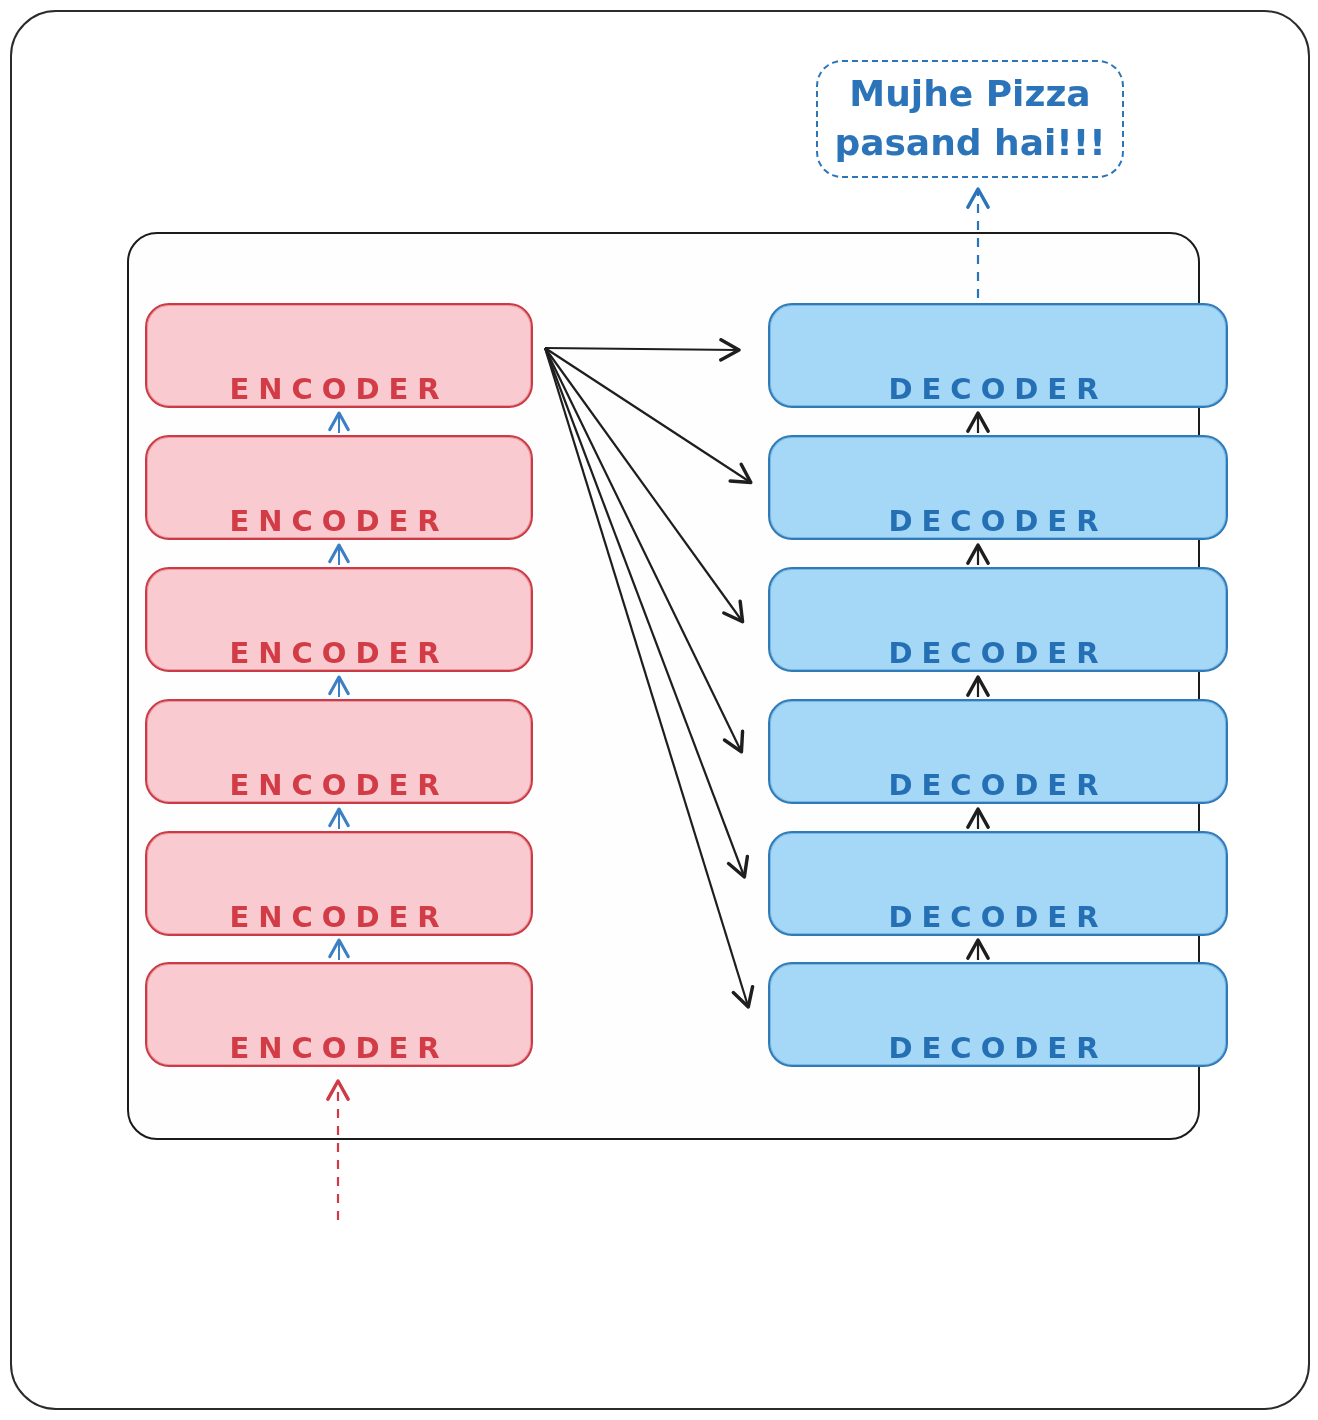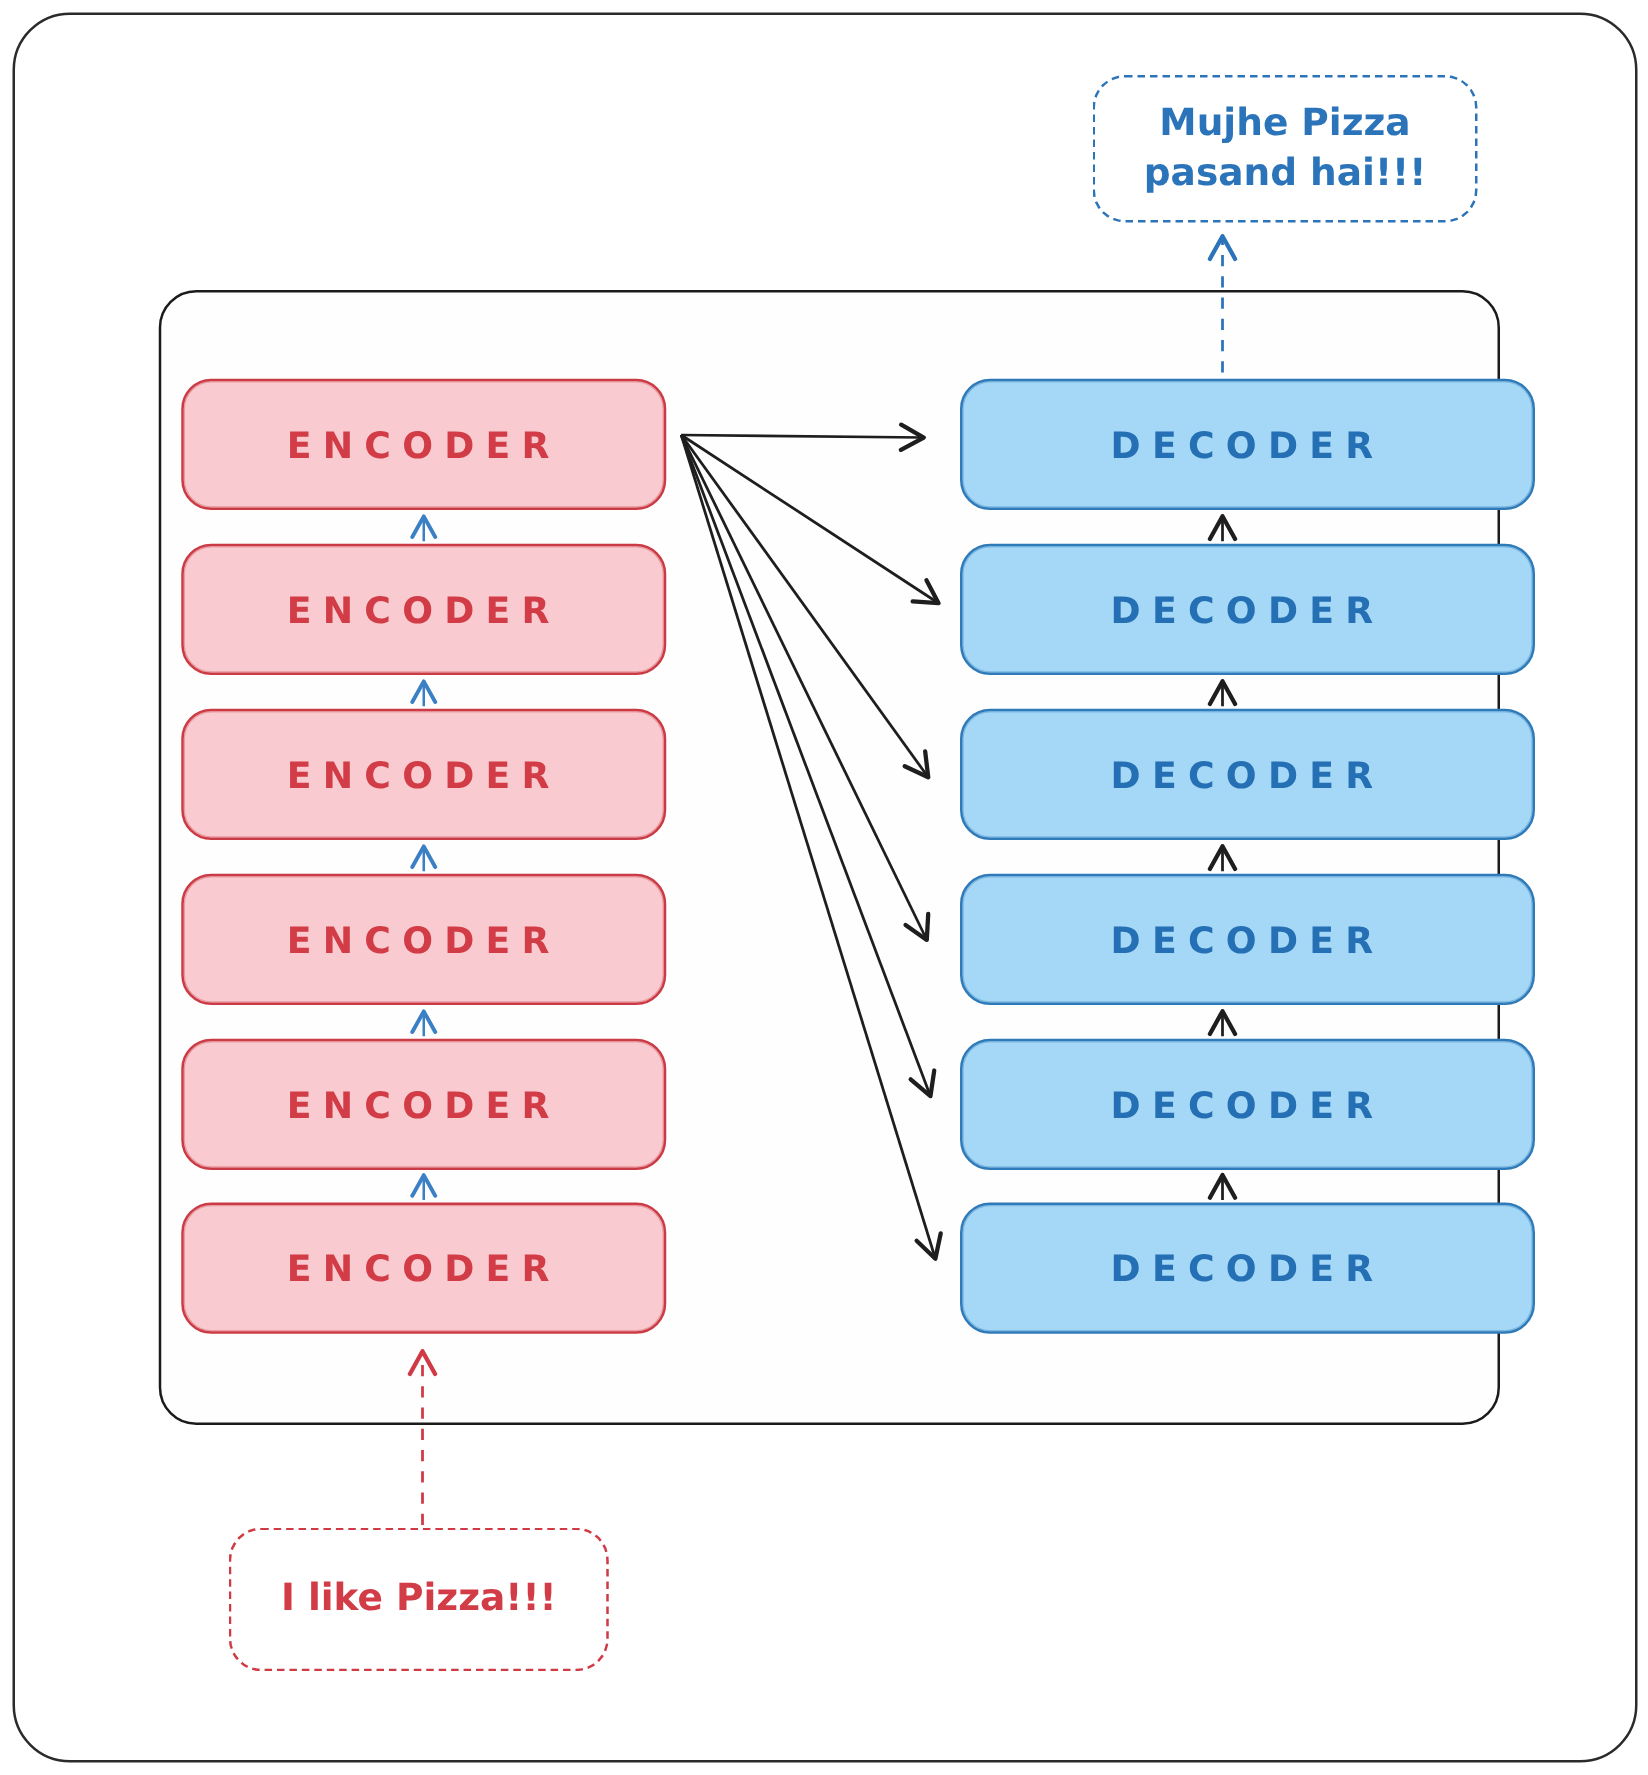--- a/index.html
+++ b/index.html
@@ -31,21 +31,21 @@
     border-radius: 30px;
     box-sizing: border-box;
     background: #fefefe;
   }
   .box {
     position: absolute;
     height: 105px;
     box-sizing: border-box;
     border-radius: 24px;
     display: flex;
-    align-items: center;
+    align-items: flex-end;
     justify-content: center;
   }
   .enc {
     left: 145px;
     width: 388px;
     background: #f9cbd0;
     border: 2.5px solid #cb3b45;
     box-shadow: inset 0 0 0 1px rgba(203,59,69,.35);
   }
   .dec {
@@ -68,25 +68,25 @@
     border-radius: 26px;
     display: flex;
     flex-direction: column;
     align-items: center;
     justify-content: center;
     text-align: center;
     line-height: 1.35;
     font-weight: bold;
   }
   .output-box {
-    left: 874px; top: 60px;
+    left: 816px; top: 60px;
     width: 308px; height: 118px;
     border: 2.5px dashed #2b74ba;
     color: #2b74ba;
-    font-size: 30px;
+    font-size: 36px;
   }
   .input-box {
     left: 183px; top: 1222px;
     width: 304px; height: 115px;
     border: 2.5px dashed #cf3a44;
     color: #d23c46;
     font-size: 30px;
   }
   .arrow-layer {
     position: absolute;
@@ -139,23 +139,20 @@
   </div>
   <div class="box dec" style="top:962px">
     <span class="box-label dec-label">DECODER</span>
   </div>
 
   <div class="dashed-box output-box">
     <span>Mujhe Pizza</span>
     <span>pasand hai!!!</span>
   </div>
 
-  <div class="dashed-box input-box">
-    <span>I like Pizza!!!</span>
-  </div>
 
   <svg class="arrow-layer" width="1318" height="1420" viewBox="0 0 1318 1420" xmlns="http://www.w3.org/2000/svg">
     <defs>
       <marker id="ah-black" viewBox="0 0 12 12" refX="10" refY="6" markerWidth="11" markerHeight="11" orient="auto-start-reverse">
         <path d="M1.5,1 L10.5,6 L1.5,11" fill="none" stroke="#1e1e1e" stroke-width="1.7" stroke-linecap="round" stroke-linejoin="round"></path>
       </marker>
       <marker id="ah-blue" viewBox="0 0 12 12" refX="10" refY="6" markerWidth="11" markerHeight="11" orient="auto-start-reverse">
         <path d="M1.5,1 L10.5,6 L1.5,11" fill="none" stroke="#3b7fc4" stroke-width="1.7" stroke-linecap="round" stroke-linejoin="round"></path>
       </marker>
       <marker id="ah-bluedash" viewBox="0 0 12 12" refX="10" refY="6" markerWidth="11" markerHeight="11" orient="auto-start-reverse">

